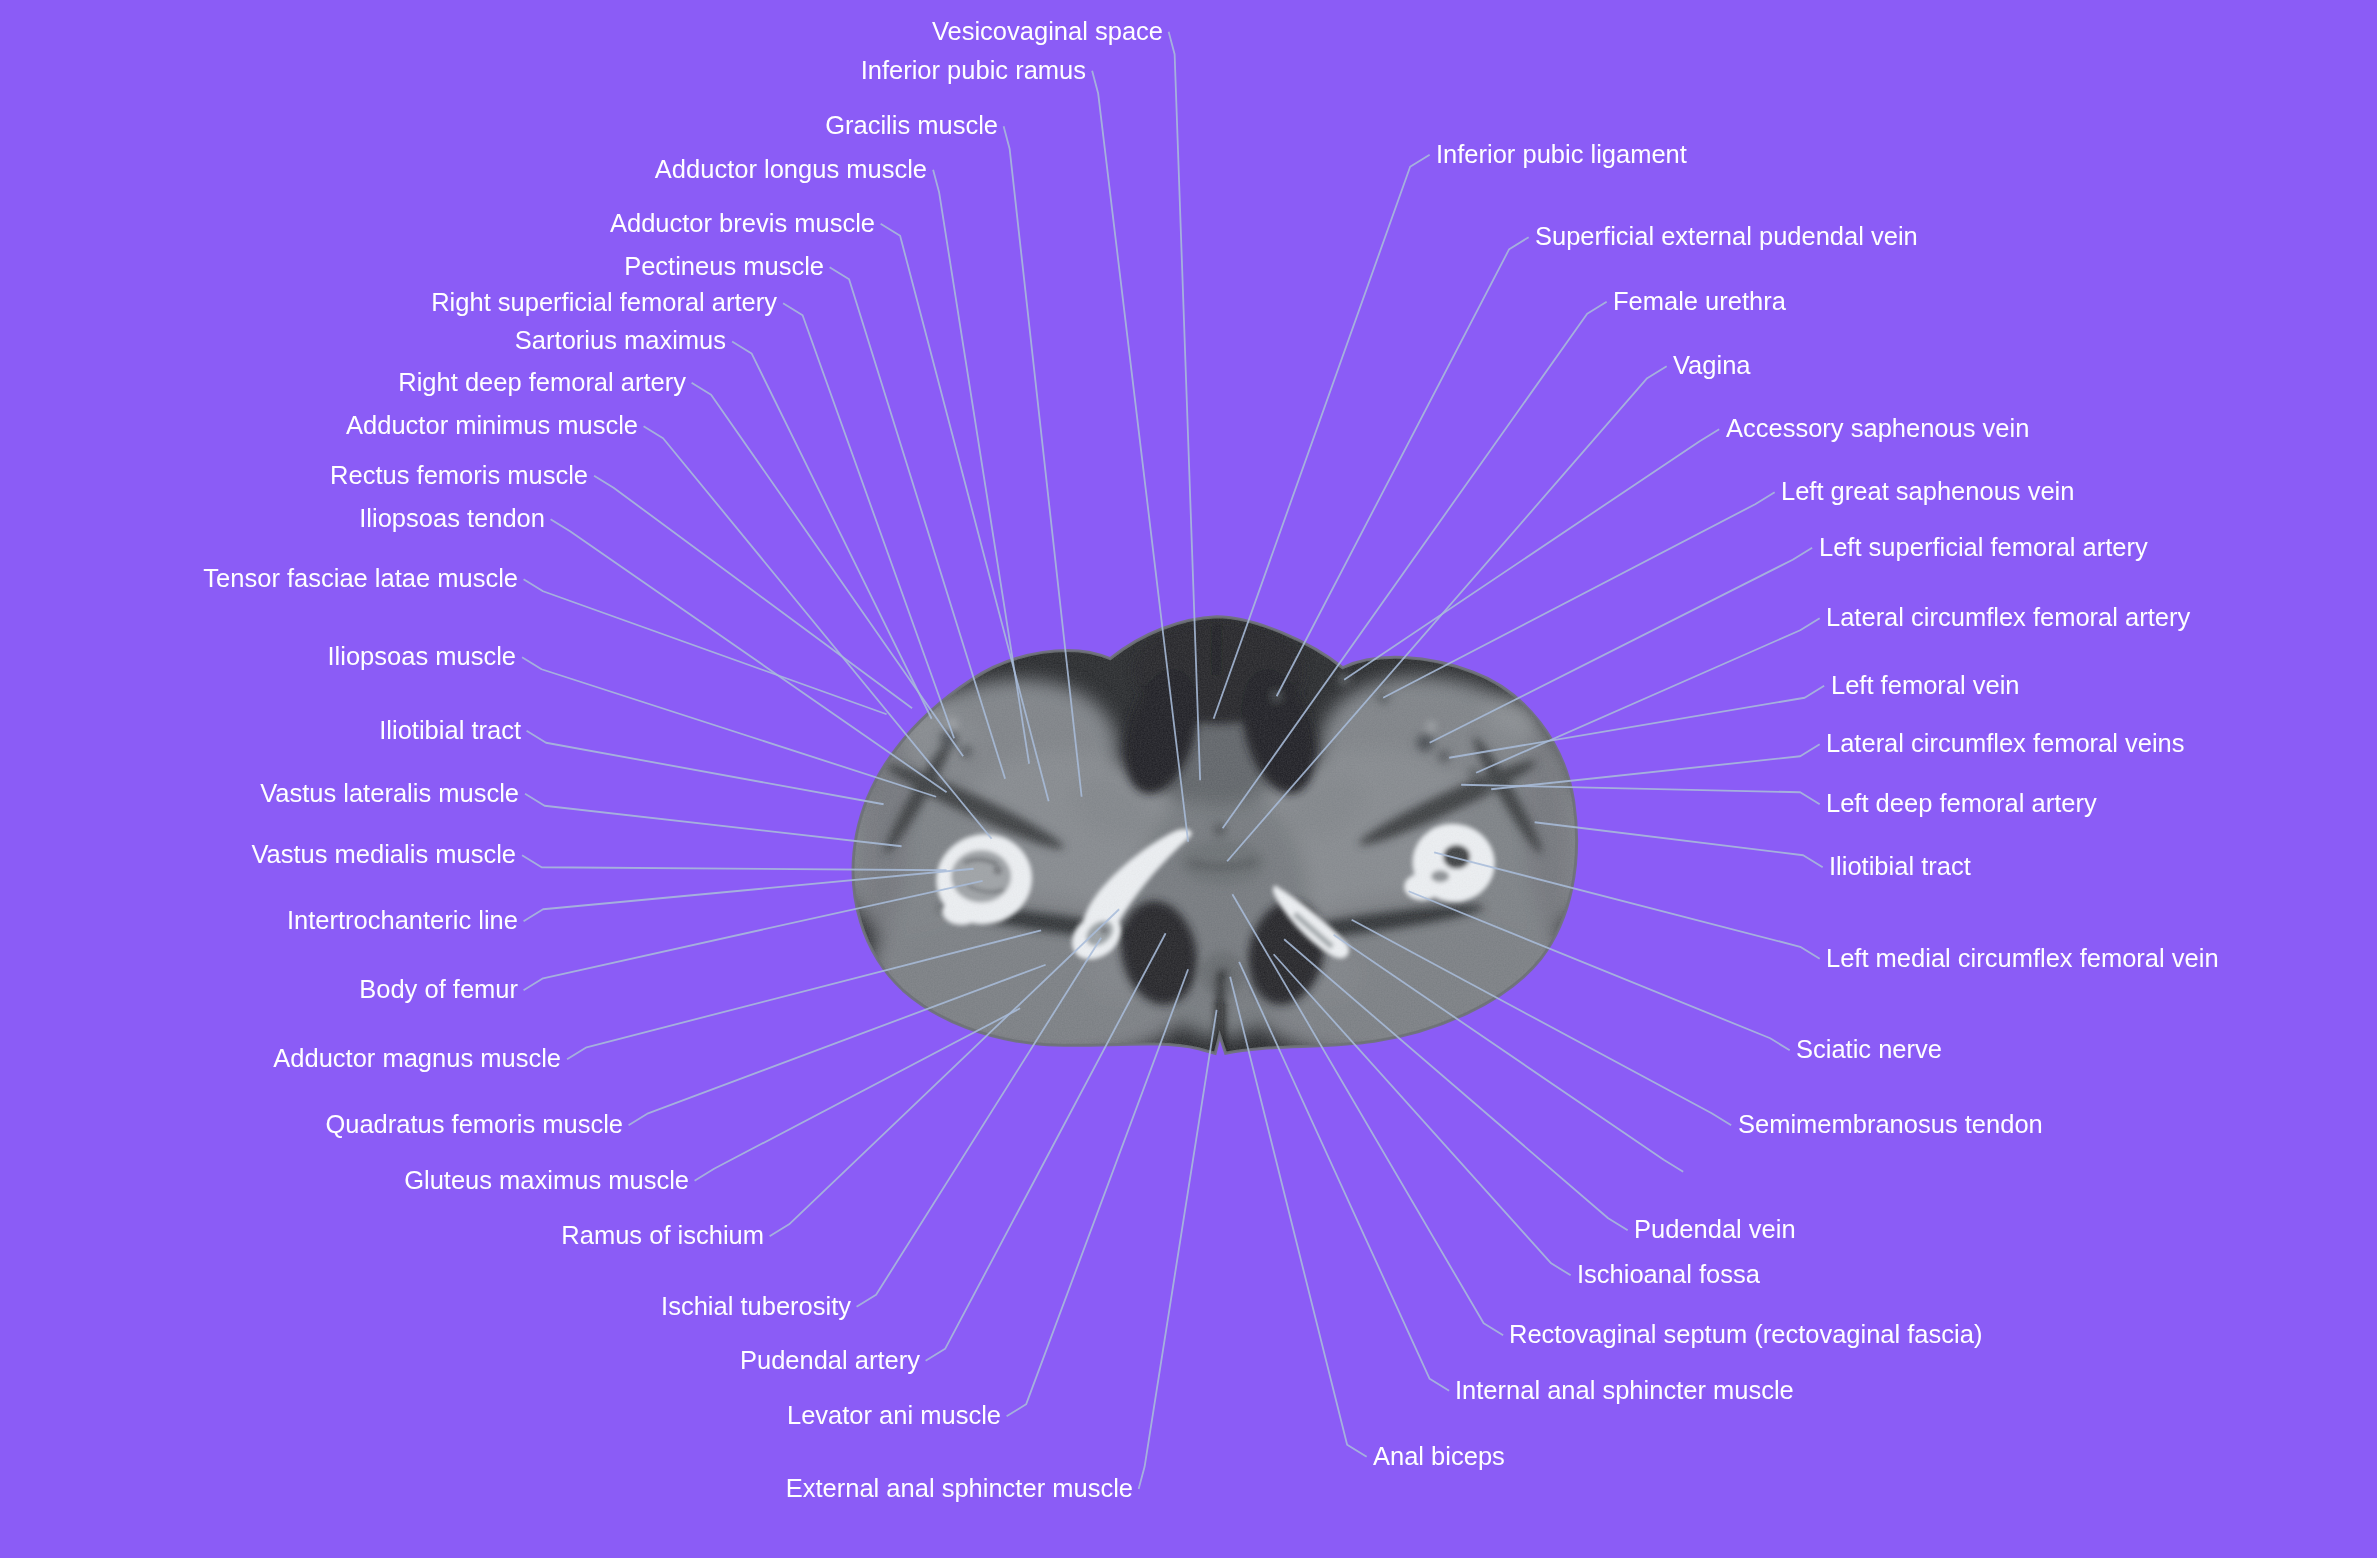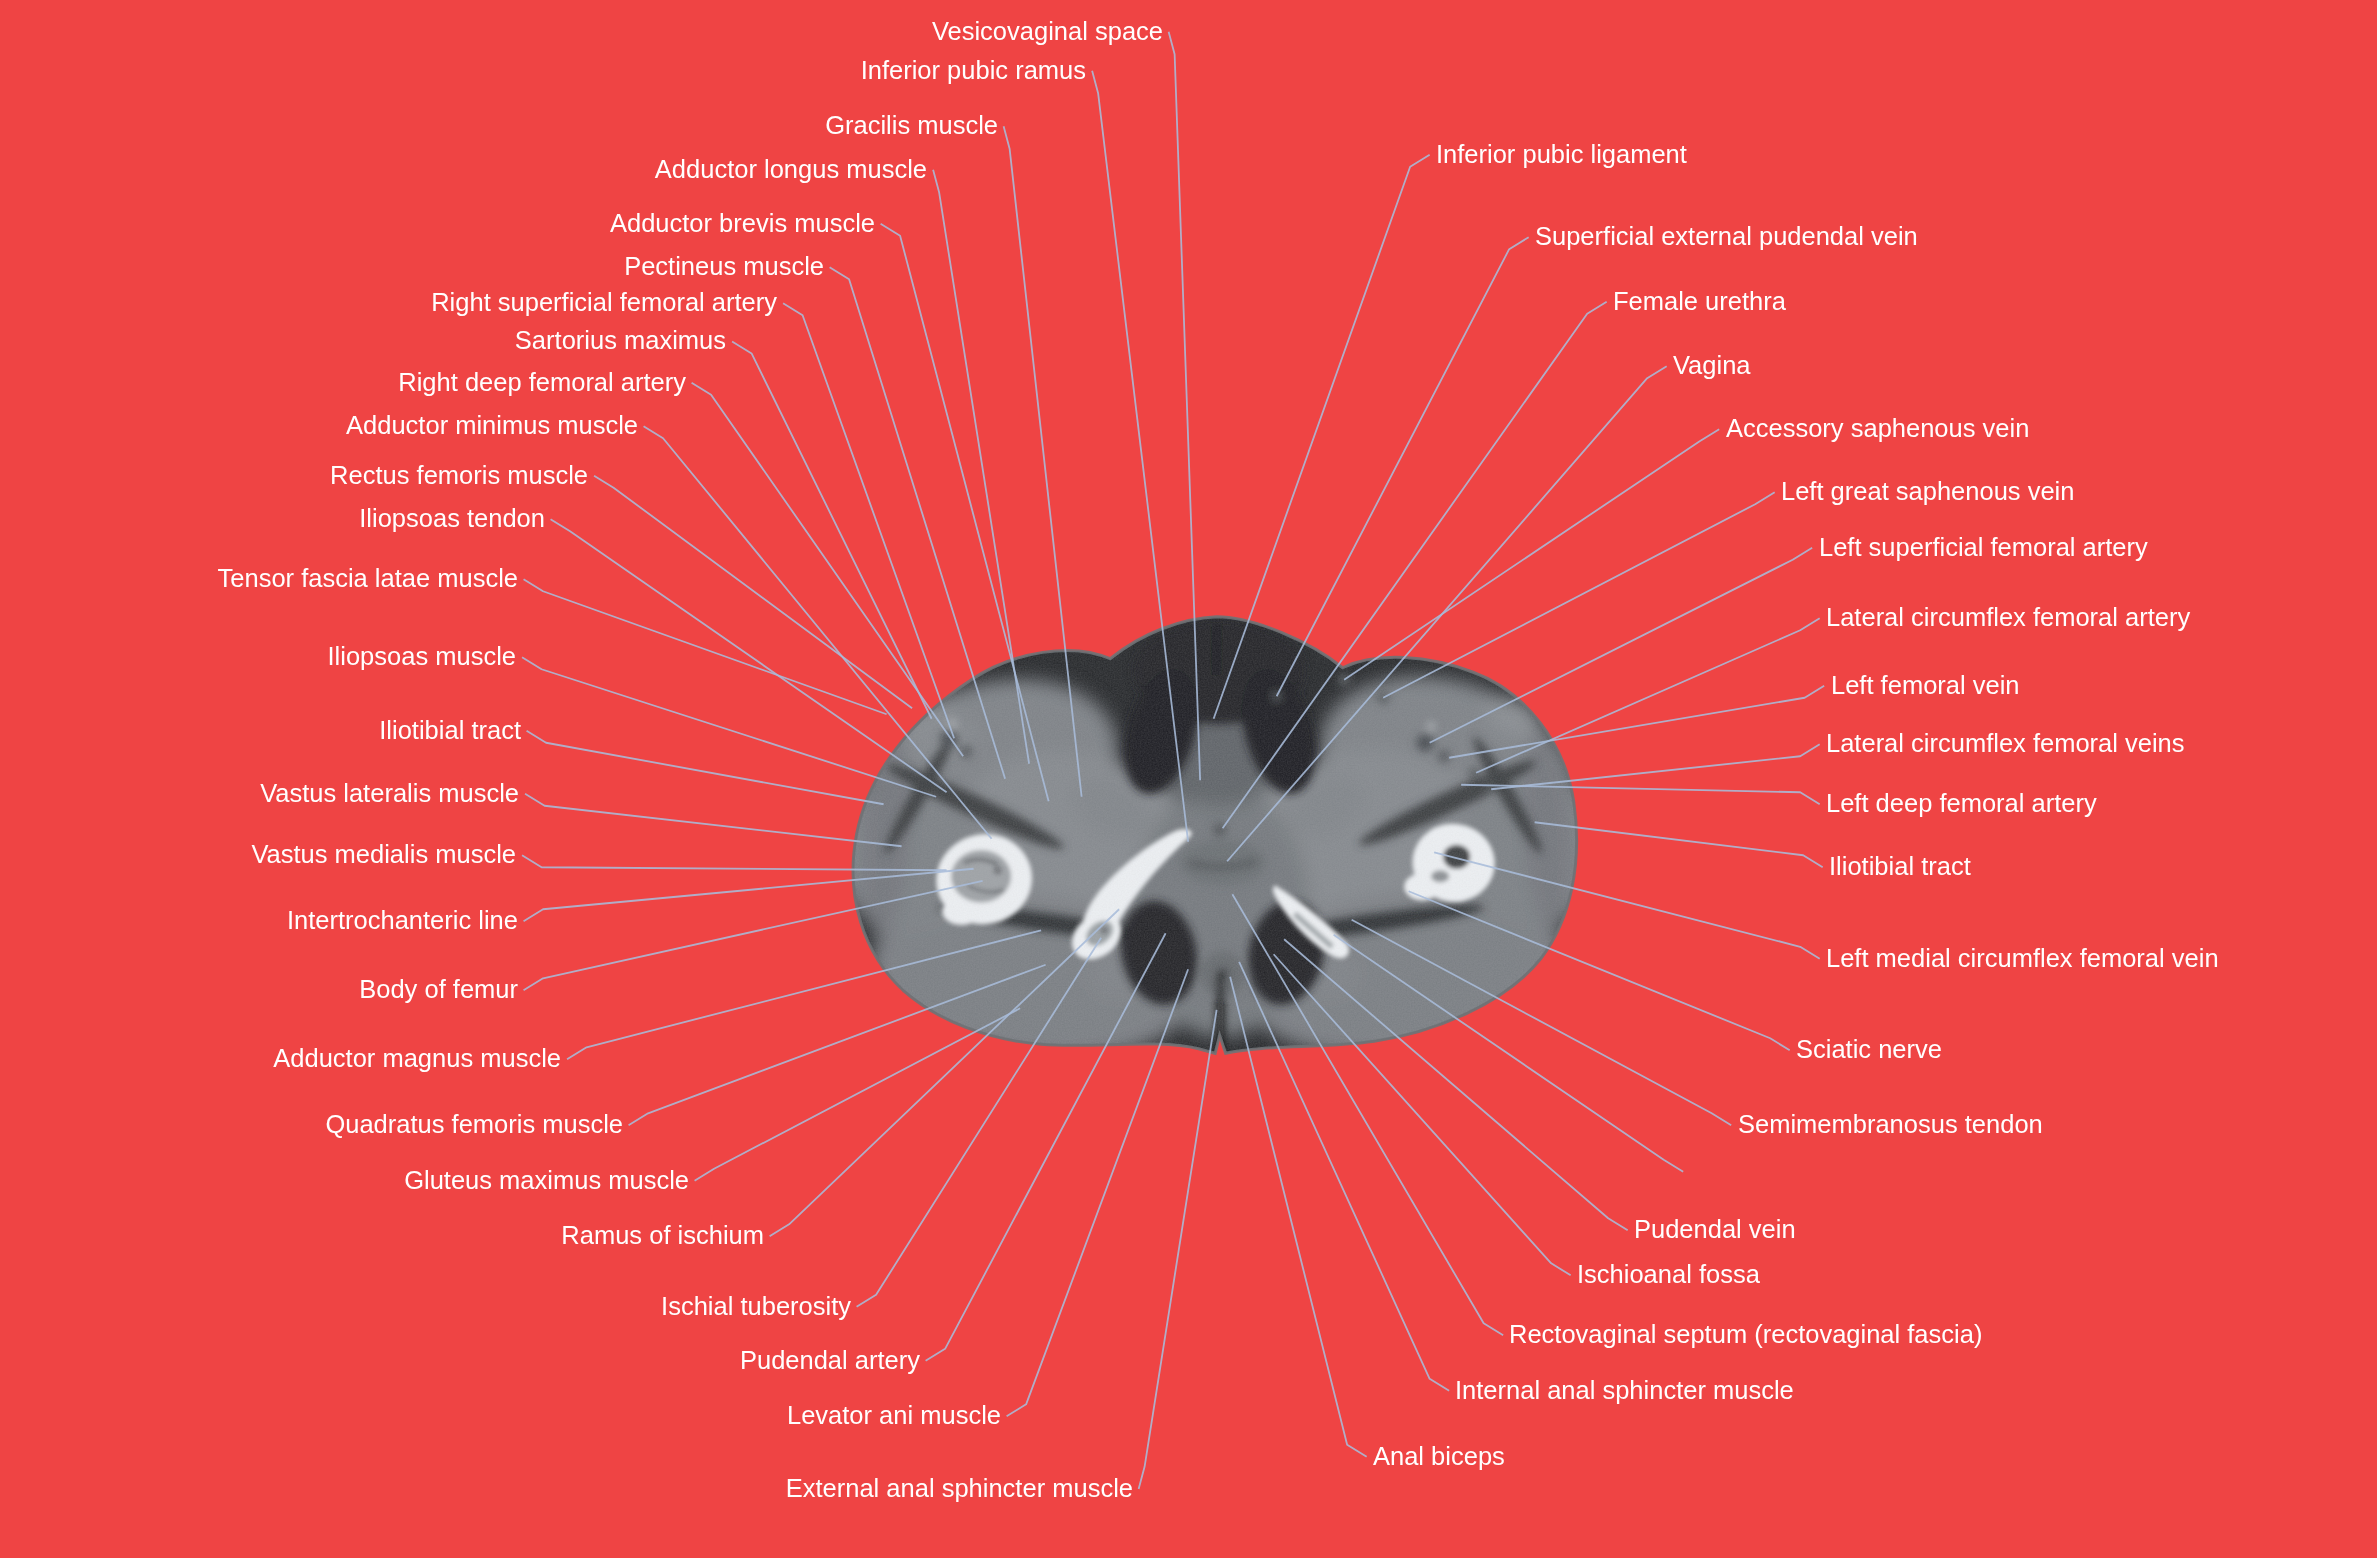--- a/index.html
+++ b/index.html
@@ -8,21 +8,21 @@
   #ct-svg,#line-svg{position:absolute;left:0;top:0;}
   #labels-layer{position:absolute;left:0;top:0;width:100%;height:100%;}
   .lbl{position:absolute;font:400 25.5px/1.15 "Liberation Sans",sans-serif;
        color:#fff;white-space:nowrap;text-rendering:optimizeLegibility;}
   .lbl.left{transform:translate(-100%,-50%);}
   .lbl.right{transform:translate(0,-50%);}
 </style>
 </head>
 <body>
 
-<div id="stage" style="background: #ef4444;">
+<div id="stage" style="background: #8b5cf6;">
 
   <svg id="ct-svg" width="2377" height="1559" viewBox="0 0 3169 2078" aria-hidden="true">
     <defs>
       <clipPath id="bodyClip">
         <path d="M1622 822 C1575 824 1522 844 1480 878 C1430 856 1352 868 1295 906
                  C1216 958 1158 1030 1142 1112 C1126 1196 1152 1272 1204 1320
                  C1252 1362 1318 1386 1388 1392 C1458 1398 1540 1384 1598 1398
                  L1620 1404 L1626 1380 L1634 1404 C1690 1392 1762 1398 1832 1388
                  C1912 1376 2006 1338 2054 1278 C2094 1226 2110 1150 2098 1068
                  C2086 990 2034 922 1964 896 C1906 874 1836 868 1790 890
@@ -209,21 +209,21 @@
       <div class="lbl left" style="left: 998px; top: 126px; color: rgb(255, 255, 255);">Gracilis muscle</div>
       <div class="lbl left" style="left: 927px; top: 170px; color: rgb(255, 255, 255);">Adductor longus muscle</div>
       <div class="lbl left" style="left: 875px; top: 224px; color: rgb(255, 255, 255);">Adductor brevis muscle</div>
       <div class="lbl left" style="left: 824px; top: 267px; color: rgb(255, 255, 255);">Pectineus muscle</div>
       <div class="lbl left" style="left: 777px; top: 303px; color: rgb(255, 255, 255);">Right superficial femoral artery</div>
       <div class="lbl left" style="left: 726px; top: 341px; color: rgb(255, 255, 255);">Sartorius maximus</div>
       <div class="lbl left" style="left: 686px; top: 383px; color: rgb(255, 255, 255);">Right deep femoral artery</div>
       <div class="lbl left" style="left: 638px; top: 426px; color: rgb(255, 255, 255);">Adductor minimus muscle</div>
       <div class="lbl left" style="left: 588px; top: 476px; color: rgb(255, 255, 255);">Rectus femoris muscle</div>
       <div class="lbl left" style="left: 545px; top: 519px; color: rgb(255, 255, 255);">Iliopsoas tendon</div>
-      <div class="lbl left" style="left: 518px; top: 579px; color: rgb(255, 255, 255);">Tensor fascia latae muscle</div>
+      <div class="lbl left" style="left: 518px; top: 579px; color: rgb(255, 255, 255);">Tensor fasciae latae muscle</div>
       <div class="lbl left" style="left: 516px; top: 657px; color: rgb(255, 255, 255);">Iliopsoas muscle</div>
       <div class="lbl left" style="left: 521px; top: 731px; color: rgb(255, 255, 255);">Iliotibial tract</div>
       <div class="lbl left" style="left: 519px; top: 794px; color: rgb(255, 255, 255);">Vastus lateralis muscle</div>
       <div class="lbl left" style="left: 516px; top: 855px; color: rgb(255, 255, 255);">Vastus medialis muscle</div>
       <div class="lbl left" style="left: 518px; top: 921px; color: rgb(255, 255, 255);">Intertrochanteric line</div>
       <div class="lbl left" style="left: 518px; top: 990px; color: rgb(255, 255, 255);">Body of femur</div>
       <div class="lbl left" style="left: 561px; top: 1059px; color: rgb(255, 255, 255);">Adductor magnus muscle</div>
       <div class="lbl left" style="left: 623px; top: 1125px; color: rgb(255, 255, 255);">Quadratus femoris muscle</div>
       <div class="lbl left" style="left: 689px; top: 1181px; color: rgb(255, 255, 255);">Gluteus maximus muscle</div>
       <div class="lbl left" style="left: 764px; top: 1236px; color: rgb(255, 255, 255);">Ramus of ischium</div>

